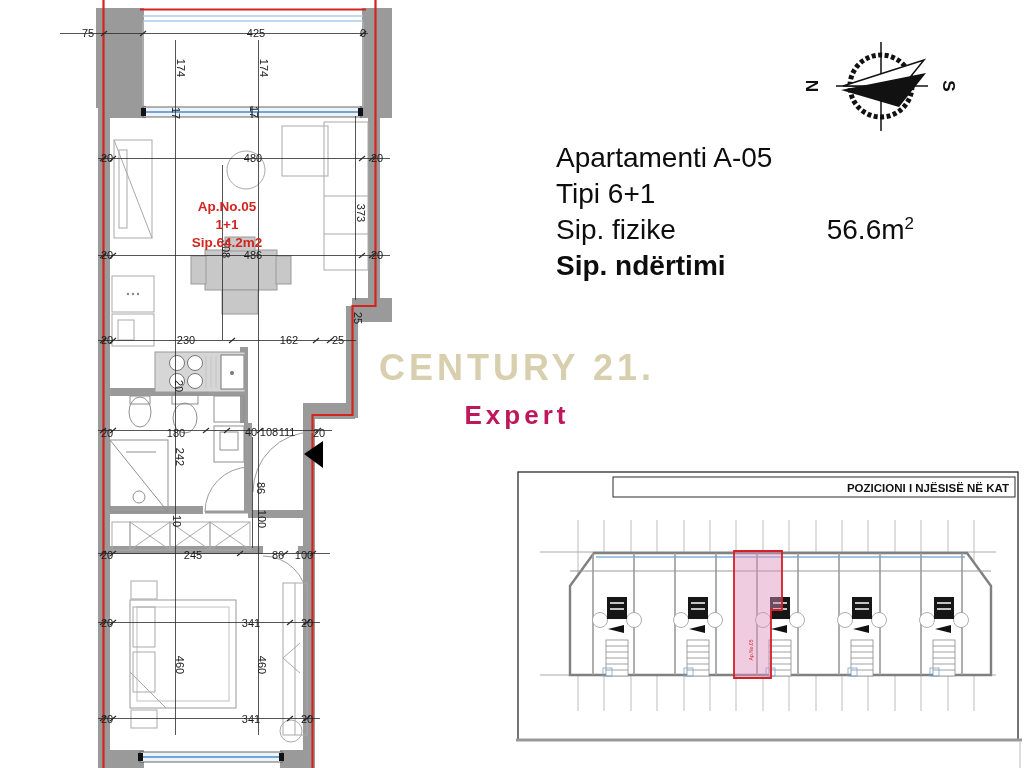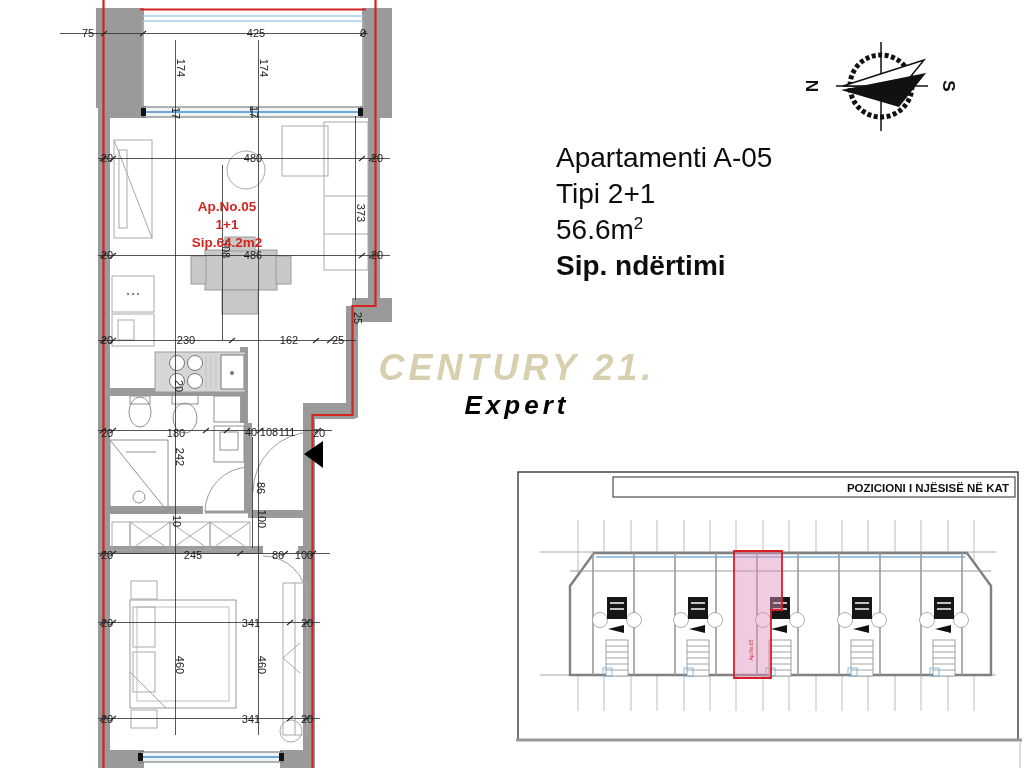--- a/index.html
+++ b/index.html
@@ -16,23 +16,23 @@
 
   
   .info{position:absolute;left:556px;top:140px;width:358px;color:#0d0d0d;}
   .info .t,.info .row{font-size:28px;line-height:36px;white-space:nowrap;}
   .info .row{display:flex;justify-content:space-between;}
   .info sup{font-size:17px;line-height:0;}
   .info .bold{font-weight:bold;gap:48px;}
 
   
   .wm{position:absolute;left:372px;top:347px;width:290px;text-align:center;
-      color:#d8cfae;font-weight:bold;pointer-events:none;font-style:italic;}
+      color:#d8cfae;font-weight:bold;pointer-events:none;}
   .wm .l1{font-size:36px;letter-spacing:4px;white-space:nowrap;}
-  .wm .l2{font-size:26px;letter-spacing:4px;color:#000000;margin-top:1px;}
+  .wm .l2{font-size:26px;letter-spacing:4px;color:#be185d;margin-top:11px;}
 </style>
 </head>
 <body>
 
 <div class="stage">
 
 <svg class="canvas" width="1024" height="768" viewBox="0 0 1024 768">
 
   <g>
 
@@ -405,22 +405,23 @@
       </g>
     </g>
 
     <path d="M734,551 H782 V610 H771 V678 H734 Z" fill="#dd8ebc" fill-opacity="0.45" stroke="#d61f26" stroke-width="1.8"></path>
     <text class="kpr" x="753" y="650" transform="rotate(-90 753 650)">Ap.No.05</text>
   </g>
 </svg>
 
 <div class="info">
   <div class="t">Apartamenti A-05</div>
-  <div class="t">Tipi 2+1</div>
+  <div class="t">Tipi 6+1</div>
   <div class="row">
+    <span>Sip. fizike</span>
     <span class="val"><span>56.6m</span><sup>2</sup></span>
   </div>
   <div class="row bold">
     <span>Sip. ndërtimi</span>
   </div>
 </div>
 
 <div class="wm">
   <div class="l1">CENTURY 21.</div>
   <div class="l2">Expert</div>

